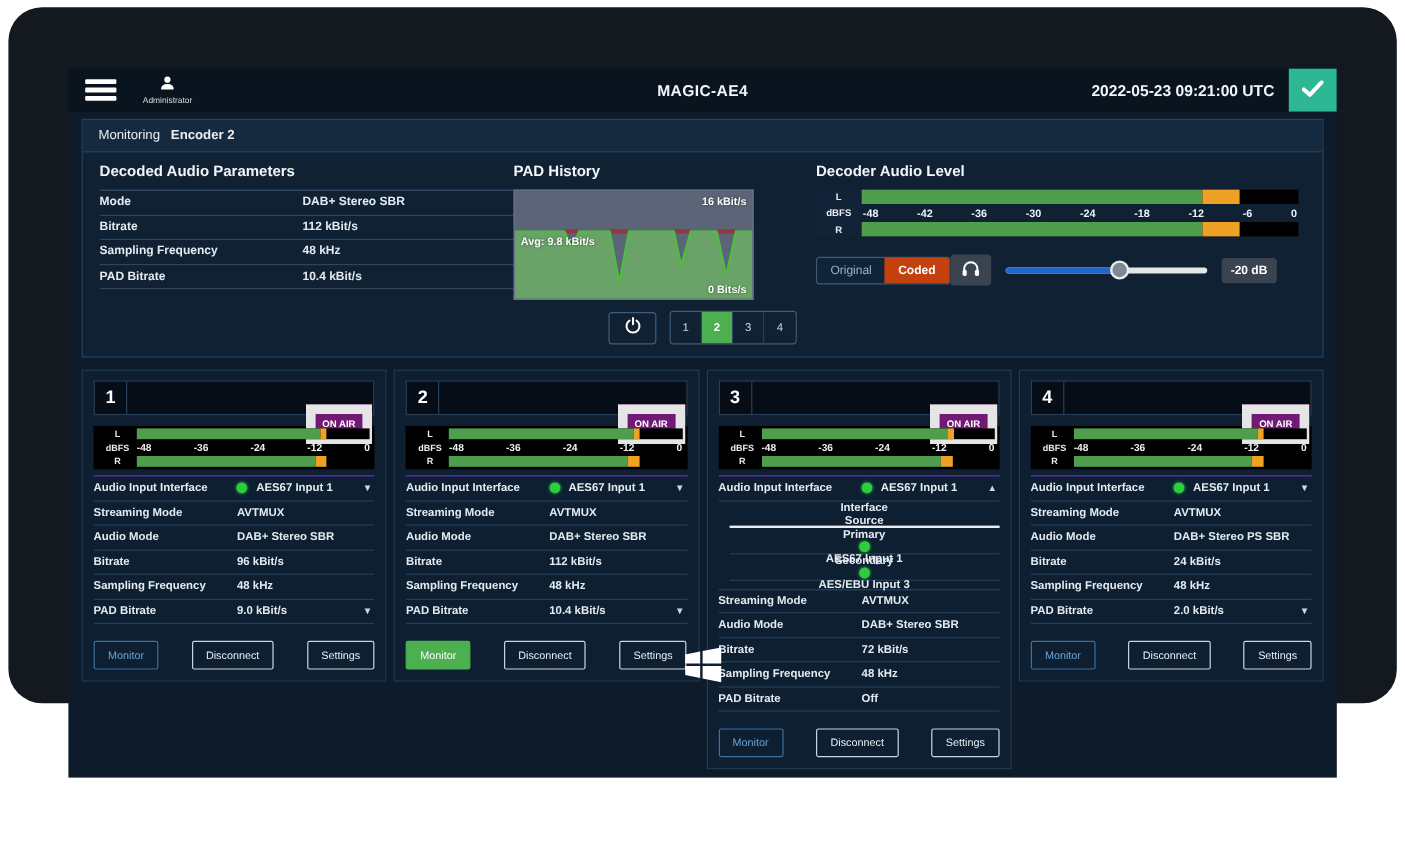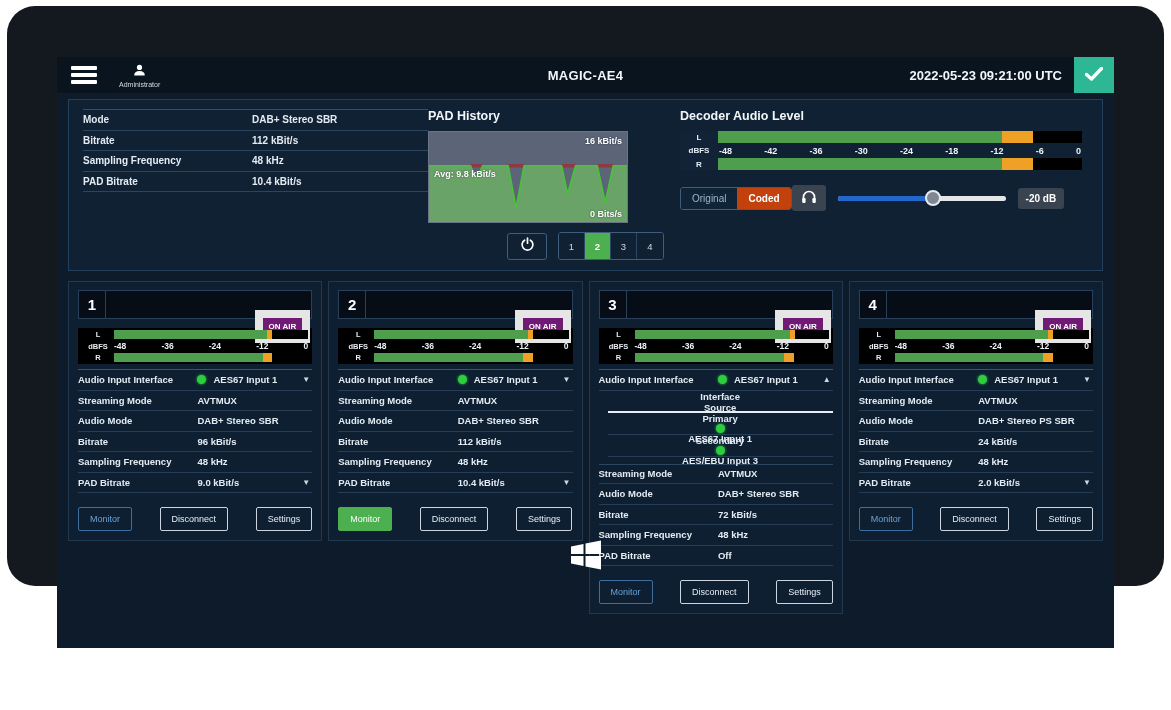--- a/index.html
+++ b/index.html
@@ -156,24 +156,29 @@
           <span>
             <svg width="18" height="14" viewBox="0 0 18 14">
                 <path d="M1.5 7.5 L6.5 12 L16.5 1.5" stroke="#fff" stroke-width="3.4" fill="none" stroke-linecap="round" stroke-linejoin="round"></path>
               </svg>
           </span>
         </button>
       </div>
     </div>
 
     <div class="panel">
+      <div class="panel-head">
+        <span class="crumb-section">Monitoring</span>
+        <span class="crumb-current">Encoder 2</span>
+      </div>
       <div class="panel-body">
         <div class="panel-cols">
 
           <div class="col-params">
+            <div class="sec-title">Decoded Audio Parameters</div>
             <div class="ptable">
               <div class="prow">
                 <span class="plabel">Mode</span>
                 <span>DAB+ Stereo SBR</span>
               </div>
               <div class="prow">
                 <span class="plabel">Bitrate</span>
                 <span>112 kBit/s</span>
               </div>
               <div class="prow">

